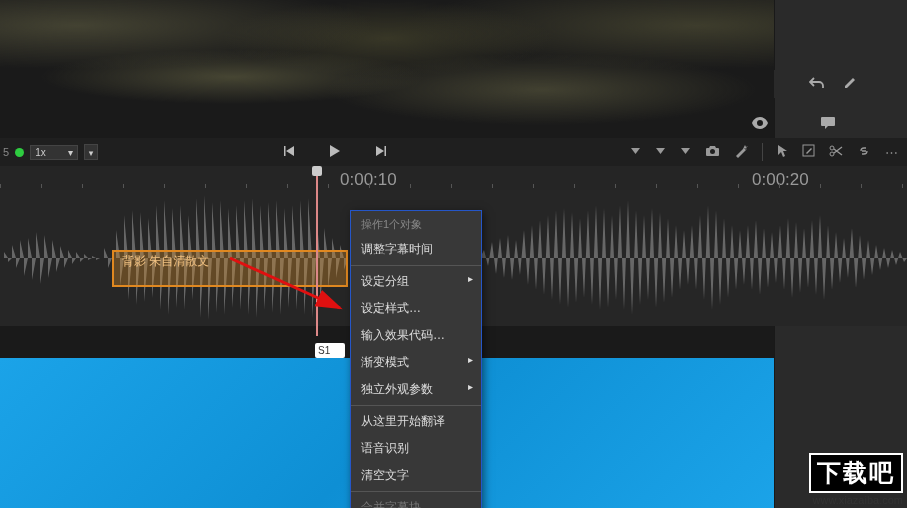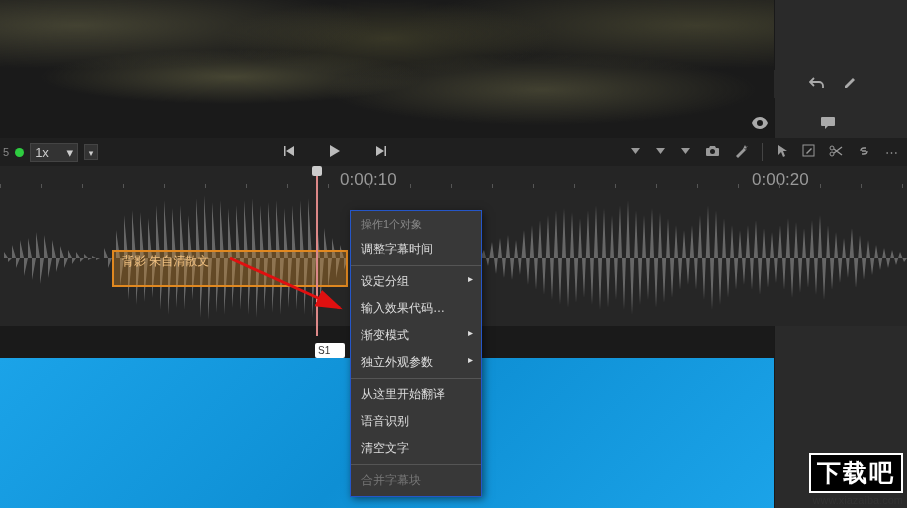--- a/index.html
+++ b/index.html
@@ -78,21 +78,21 @@
     }
     .green-dot {
       width: 9px; height: 9px;
       border-radius: 50%;
       background: #2ecc40;
     }
     .speed-select {
       background: #333;
       border: 1px solid #444;
       color: #ccc;
-      font-size: 13px;
+      font-size: 10px;
       padding: 1px 4px;
       width: 48px;
       display: flex;
       justify-content: space-between;
       align-items: center;
     }
     .speed-arrow {
       width: 14px; height: 16px;
       background: #333;
       border: 1px solid #444;
@@ -435,20 +435,21 @@
 </svg>
 
 <div class="context-menu">
   <div class="menu-header">操作1个对象</div>
   <div class="menu-item">调整字幕时间</div>
   <div class="menu-sep"></div>
   <div class="menu-item">
     <span>设定分组</span>
     <span class="submenu-arrow">▸</span>
   </div>
+  <div class="menu-item">设定样式…</div>
   <div class="menu-item">输入效果代码…</div>
   <div class="menu-item">
     <span>渐变模式</span>
     <span class="submenu-arrow">▸</span>
   </div>
   <div class="menu-item">
     <span>独立外观参数</span>
     <span class="submenu-arrow">▸</span>
   </div>
   <div class="menu-sep"></div>

